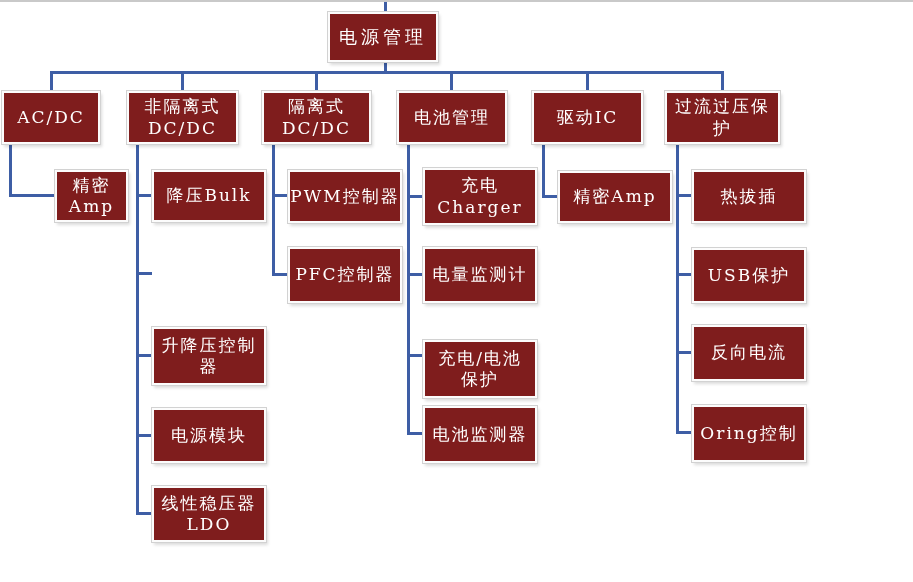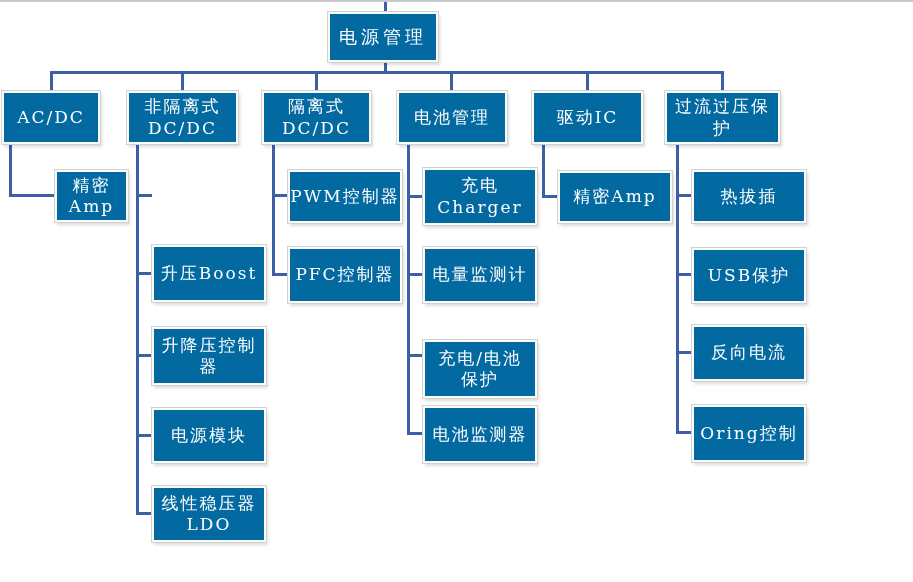--- a/index.html
+++ b/index.html
@@ -8,21 +8,21 @@
     background:#ffffff;
     position:relative;
     overflow:hidden;
     font-family:"DejaVu Serif","Liberation Serif",serif;
   }
   .stage{position:absolute;inset:0;}
   .line{position:absolute;background:#3e5ea5;z-index:1;}
   .top-border{position:absolute;left:0;top:0;width:913px;height:2px;background:#c9c9c9;z-index:3;}
   .node{
     position:absolute;z-index:2;
-    background:#0369a1;
+    background:#7f1d1d;
     border:2px solid #fcfcfc;
     box-shadow:0 0 0 1px #d2d2d2, 2px 3px 3px rgba(0,0,0,0.14);
     color:#ffffff;
     display:flex;align-items:center;justify-content:center;
     text-align:center;
     font-size:17px;
     letter-spacing:2px;
     line-height:1.25;
     white-space:pre-line;
     box-sizing:border-box;
@@ -64,21 +64,21 @@
   <div class="line" style="left:9px;top:144px;width:3px;height:53px;"></div>
   <div class="line" style="left:9px;top:194px;width:46px;height:3px;"></div>
   <div class="node" style="left:55px;top:170px;width:73px;height:52px;">精密Amp</div>
 
   <div class="line" style="left:136px;top:144px;width:3px;height:371px;"></div>
   <div class="line" style="left:136px;top:194px;width:16px;height:3px;"></div>
   <div class="line" style="left:136px;top:272px;width:16px;height:3px;"></div>
   <div class="line" style="left:136px;top:354px;width:16px;height:3px;"></div>
   <div class="line" style="left:136px;top:434px;width:16px;height:3px;"></div>
   <div class="line" style="left:136px;top:512px;width:16px;height:3px;"></div>
-  <div class="node" style="left:152px;top:245px;width:114px;height:57px;">升压Boost</div>
+  <div class="node" style="left:152px;top:170px;width:114px;height:52px;">降压Bulk</div>
   <div class="node" style="left:152px;top:327px;width:114px;height:58px;">升降压控制
 器</div>
   <div class="node" style="left:152px;top:408px;width:114px;height:55px;">电源模块</div>
   <div class="node" style="left:152px;top:486px;width:114px;height:56px;">线性稳压器
 LDO</div>
 
   <div class="line" style="left:272px;top:144px;width:3px;height:132px;"></div>
   <div class="line" style="left:272px;top:194px;width:16px;height:3px;"></div>
   <div class="line" style="left:272px;top:273px;width:16px;height:3px;"></div>
   <div class="node" style="left:288px;top:170px;width:114px;height:53px;">PWM控制器</div>

